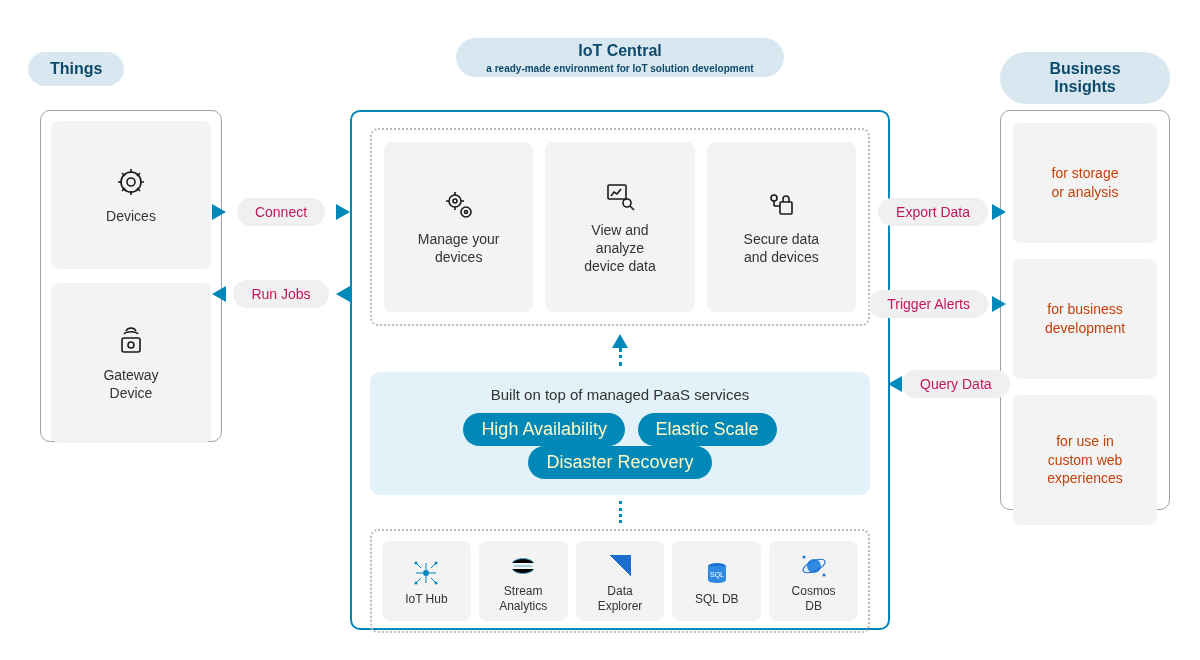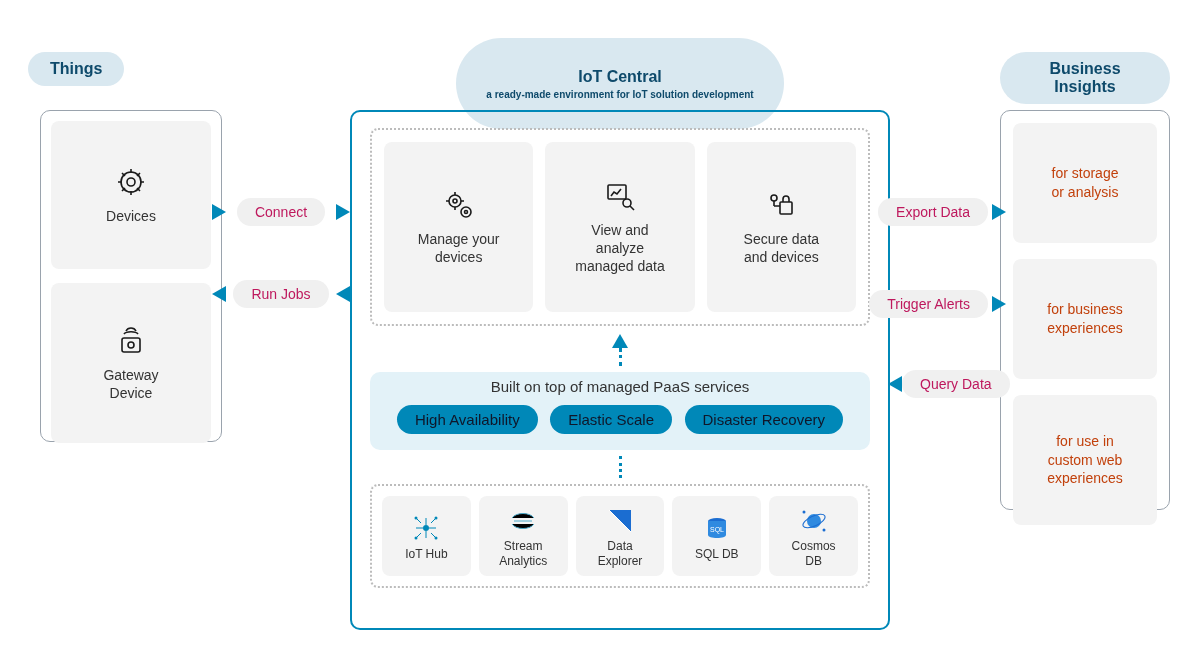--- a/index.html
+++ b/index.html
@@ -82,28 +82,28 @@
   }
   .hstack { display:flex; align-items:center; }
   .dotted-box {
     border: 2px dotted #bcbcbc;
     border-radius: 8px;
   }
   .paas-box {
     background: #e3f2f8;
     border-radius: 10px;
     text-align: center;
-    padding: 6px 12px 16px;
+    padding: 14px 12px 16px;
   }
   .paas-pill {
     background: #0088b8;
-    color: #0f172a;
+    color: #fef9c3;
     border-radius: 999px;
     padding: 6px 18px;
-    font-size: 15px;
+    font-size: 18px;
     display: inline-block;
     margin: 0 4px;
   }
   .svc-card {
     background: #f3f3f3;
     border-radius: 8px;
     text-align: center;
     font-size: 12px;
     color: #333;
     display: flex;
@@ -157,21 +157,21 @@
           <circle cx="17" cy="21" r="3"></circle>
           <path d="M10 10c2-3 12-3 14 0M12 7c2-4 8-4 10 0"></path>
         </svg>
     </span>
     <div style="white-space:pre-line;">Gateway
 Device</div>
   </div>
 </div>
 
 <div style="position:absolute; left:350px; top:38px; width:540px; text-align:center;">
-  <div class="pill" style="padding:28px 30px; line-height:1.35;">
+  <div class="pill" style="padding:2px 30px; line-height:1.35;">
     <div style="font-weight:700; font-size:16px;">IoT Central</div>
     <div style="font-weight:600; font-size:10px;">a ready-made environment for IoT solution development</div>
   </div>
 </div>
 
 <div style="position:absolute; left:350px; top:110px; width:540px; height:520px; border:2px solid #0088b8; border-radius:10px; padding:16px 18px; box-sizing:border-box;">
 
   <div class="dotted-box" style="padding:12px; display:flex; gap:12px;">
     <div class="card" style="flex:1; height:150px;">
       <span class="icon">
@@ -190,21 +190,21 @@
       <span class="icon">
         <svg viewBox="0 0 34 34">
             <rect x="5" y="6" width="18" height="14" rx="1"></rect>
             <path d="M8 17l3-4 3 2 4-5"></path>
             <circle cx="24" cy="24" r="4"></circle>
             <path d="M27 27l4 4"></path>
           </svg>
       </span>
       <div style="white-space:pre-line;">View and
 analyze
-managed data</div>
+device data</div>
     </div>
     <div class="card" style="flex:1; height:150px;">
       <span class="icon">
         <svg viewBox="0 0 34 34">
             <circle cx="10" cy="10" r="3"></circle>
             <path d="M10 13v5M10 18h6"></path>
             <rect x="16" y="14" width="12" height="12" rx="1"></rect>
             <path d="M19 14v-3a3 3 0 0 1 6 0v3"></path>
           </svg>
       </span>
@@ -286,21 +286,21 @@
   <span class="pill">Business Insights</span>
 </div>
 <div class="section-box" style="position:absolute; left:1000px; top:110px; width:170px; height:400px; padding:12px; box-sizing:border-box;">
   <div class="insight-card" style="height:100px;">
     <div style="white-space:pre-line;">for storage
 or analysis</div>
   </div>
   <div style="height:16px;"></div>
   <div class="insight-card" style="height:100px;">
     <div style="white-space:pre-line;">for business
-experiences</div>
+development</div>
   </div>
   <div style="height:16px;"></div>
   <div class="insight-card" style="height:110px;">
     <div style="white-space:pre-line;">for use in
 custom web
 experiences</div>
   </div>
 </div>
 
 <div class="hstack" style="position:absolute; left:212px; top:198px; width:138px; justify-content:space-between;">

